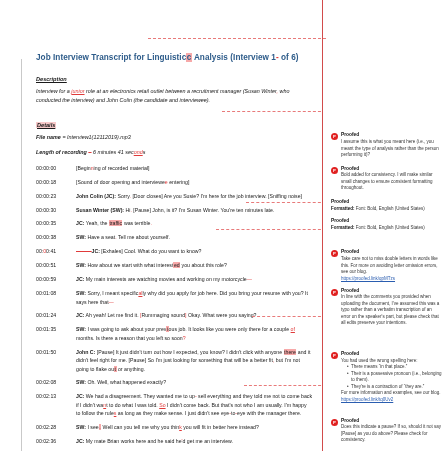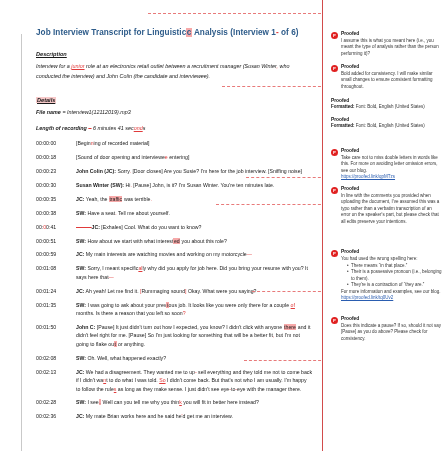--- a/index.html
+++ b/index.html
@@ -7,20 +7,21 @@
     width:448px;height:451px;
     background:#ffffff;
     font-family:"Liberation Sans", sans-serif;
     overflow:hidden;
     position:relative;
   }
   .page{
     position:absolute;inset:0;
     display:flex;
     background:#fff;
+    align-items:flex-end;
   }
 
   
   .doc{
     width:322px;
     position:relative;
     padding:28px 8px 0 36px;
     box-sizing:border-box;
     background:#fff;
   }

